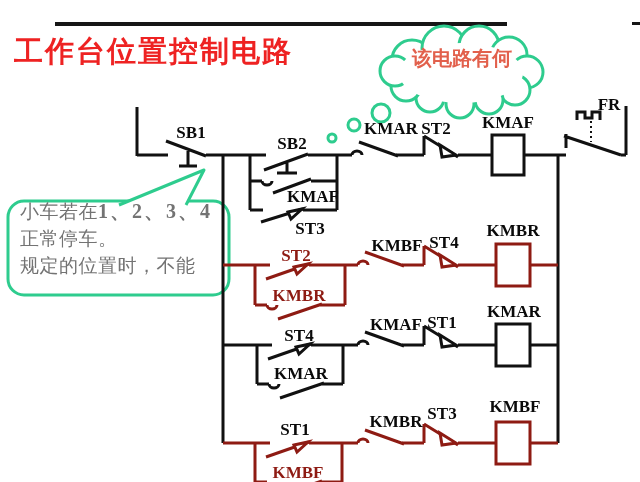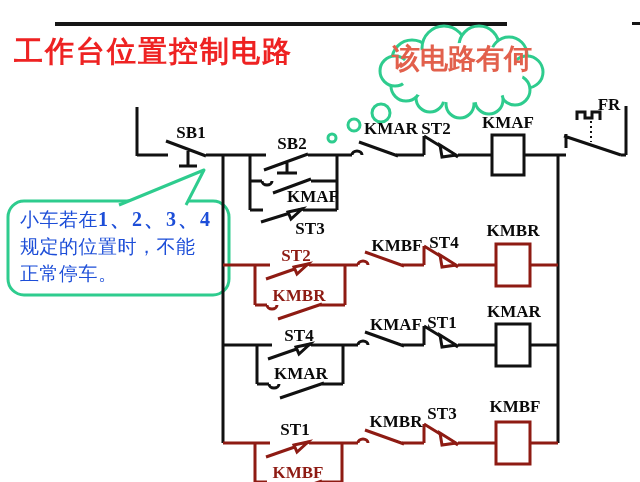--- a/index.html
+++ b/index.html
@@ -2,23 +2,23 @@
 <html><head>
 <meta charset="utf-8">
 <style>
   html,body{margin:0;padding:0;background:#fff;}
   .stage{position:relative;width:640px;height:482px;background:#fff;overflow:hidden;
          font-family:"Liberation Serif","DejaVu Serif",serif;margin-top:22px;}
   .bar{position:absolute;background:#161616;}
   .title{position:absolute;left:14px;top:10px;font-size:29px;font-weight:bold;
          color:#ee2222;letter-spacing:2px;white-space:nowrap;}
   .bubble-text{position:absolute;left:392px;top:22px;width:140px;text-align:center;
-         font-size:28px;font-weight:bold;color:#e2604c;line-height:29px;}
-  .callout-text{position:absolute;left:20px;top:184px;width:204px;font-size:19px;
-         color:#1d4ed8;line-height:27px;letter-spacing:0.5px;}
+         font-size:20px;font-weight:bold;color:#e2604c;line-height:29px;}
+  .callout-text{position:absolute;left:20px;top:176px;width:204px;font-size:19px;
+         color:#737373;line-height:27px;letter-spacing:0.5px;}
   .callout-text .nums{font-weight:bold;font-size:20px;letter-spacing:2px;}
   svg text{font-family:"Liberation Serif","DejaVu Serif",serif;font-weight:bold;
          font-size:17px;}
   svg{position:absolute;left:0;top:0;}
 </style>
 </head>
 <body>
 
 <div class="stage">
 
@@ -176,17 +176,17 @@
       <text x="515" y="390">KMBF</text>
     </g>
   </svg>
 
   <div class="bubble-text">
     <div>该电路有何</div>
   </div>
 
   <div class="callout-text">
     <div><span>小车若在</span><span class="nums">1、2、3、4</span></div>
+    <div>正常停车。</div>
     <div>规定的位置时，不能</div>
-    <div>正常停车。</div>
   </div>
 
 </div>
 
 </body></html>

